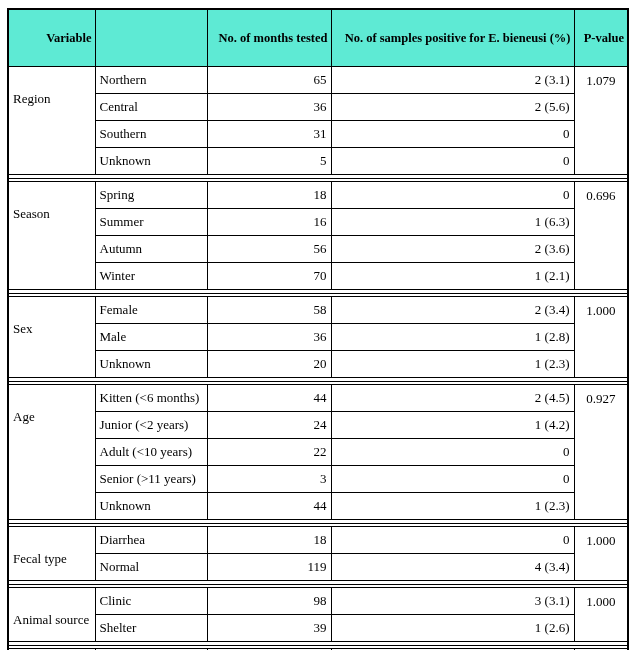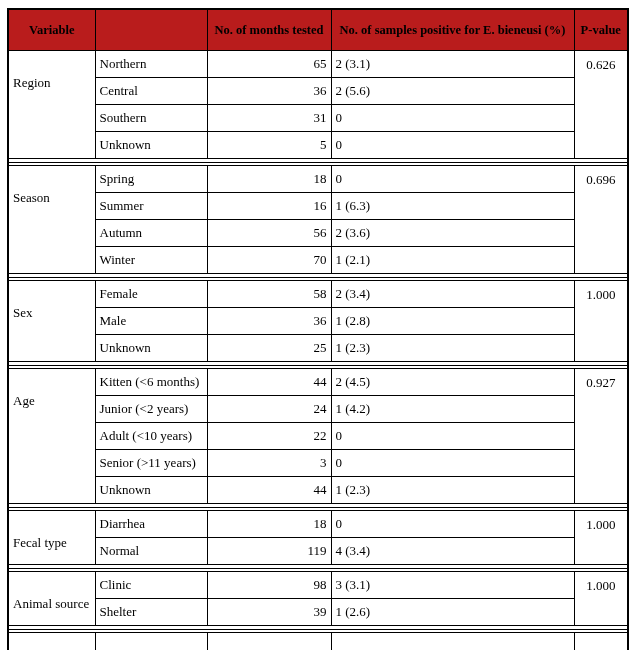--- a/index.html
+++ b/index.html
@@ -23,38 +23,38 @@
     border: 2px solid #000;
     background: #fff;
   }
   .tbl th, .tbl td {
     border: 1px solid #000;
     color: #000;
     overflow: hidden;
     white-space: nowrap;
   }
   .tbl thead th {
-    background: #b91c1c;
+    background: #5eead4;
     font-weight: bold;
     font-size: 12.5px;
-    text-align: center;
+    text-align: right;
     height: 24px;
-    padding: 8px 3px;
+    padding: 16px 3px;
     vertical-align: middle;
   }
   .tbl td {
     font-size: 13px;
     height: 26px;
     padding: 0 4px;
     vertical-align: middle;
   }
   td.var   { text-align: left;  vertical-align: top; padding-top: 24px; }
   td.sub   { text-align: left; }
   td.num   { text-align: right; padding-left: 32px; }
-  td.pos   { text-align: left; }
+  td.pos   { text-align: right; }
   td.pval  { text-align: center; vertical-align: top; padding-top: 6px; }
   tr.sep-a td {
     height: 3px; border: none; padding: 0;
     font-size: 0; line-height: 0; background: #fff;
   }
   tr.sep-b td {
     height: 2px; padding: 0;
     border-top: 1px solid #000; border-bottom: 1px solid #000;
     border-left: none; border-right: none;
     font-size: 0; line-height: 0; background: #fff;
@@ -81,21 +81,21 @@
         <th>No. of samples positive for E. bieneusi (%)</th>
         <th>P-value</th>
       </tr>
     </thead>
     <tbody id="tbody">
         <tr>
           <td class="var" rowspan="4">Region</td>
           <td class="sub">Northern</td>
           <td class="num">65</td>
           <td class="pos">2 (3.1)</td>
-          <td class="pval" rowspan="4">0.626</td>
+          <td class="pval" rowspan="4">1.079</td>
         </tr>
         <tr>
           <td class="sub">Central</td>
           <td class="num">36</td>
           <td class="pos">2 (5.6)</td>
         </tr>
         <tr>
           <td class="sub">Southern</td>
           <td class="num">31</td>
           <td class="pos">0</td>
@@ -146,21 +146,21 @@
           <td class="pos">2 (3.4)</td>
           <td class="pval" rowspan="3">1.000</td>
         </tr>
         <tr>
           <td class="sub">Male</td>
           <td class="num">36</td>
           <td class="pos">1 (2.8)</td>
         </tr>
         <tr>
           <td class="sub">Unknown</td>
-          <td class="num">25</td>
+          <td class="num">20</td>
           <td class="pos">1 (2.3)</td>
         </tr>
         <tr class="sep-a">
           <td colspan="5"></td>
         </tr>
         <tr class="sep-b">
           <td colspan="5"></td>
         </tr>
         <tr>
           <td class="var" rowspan="5">Age</td>

